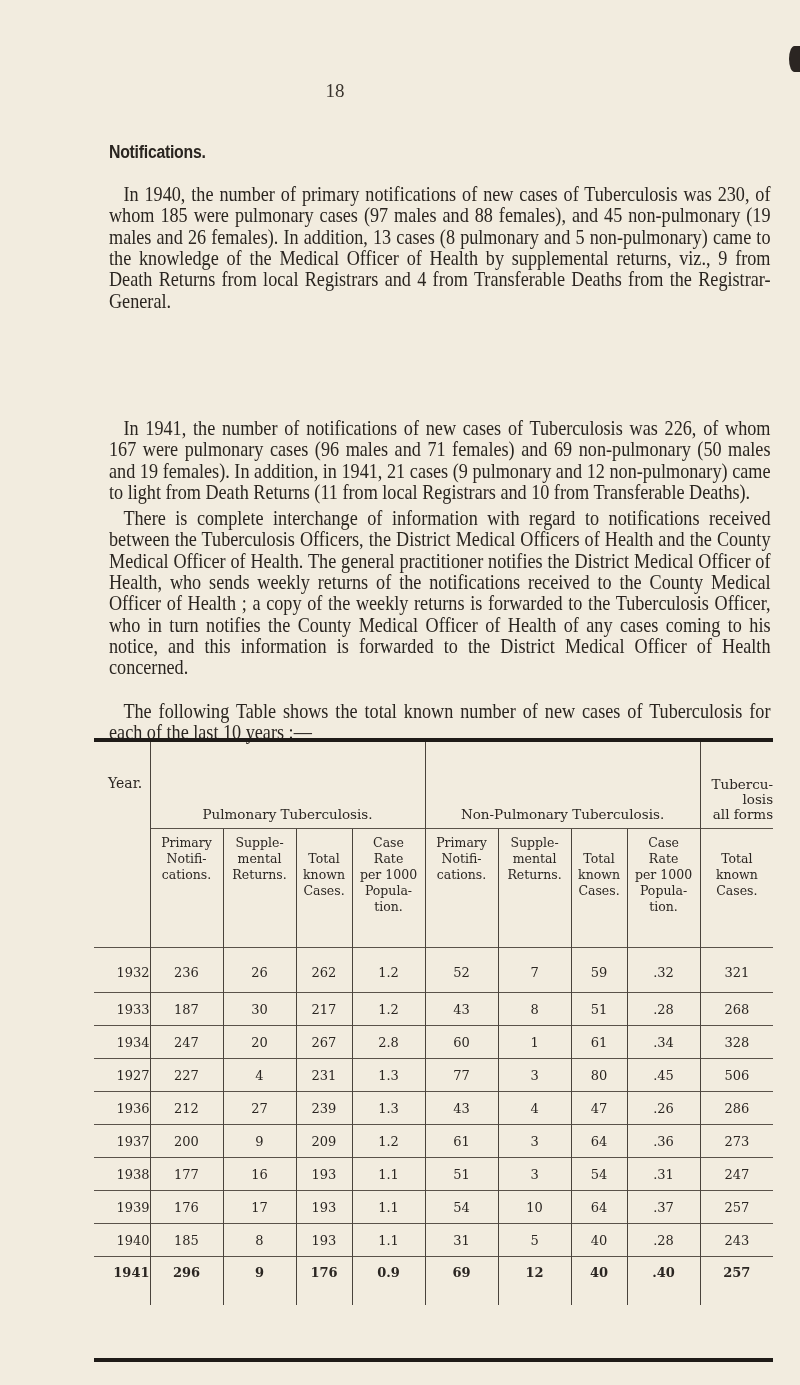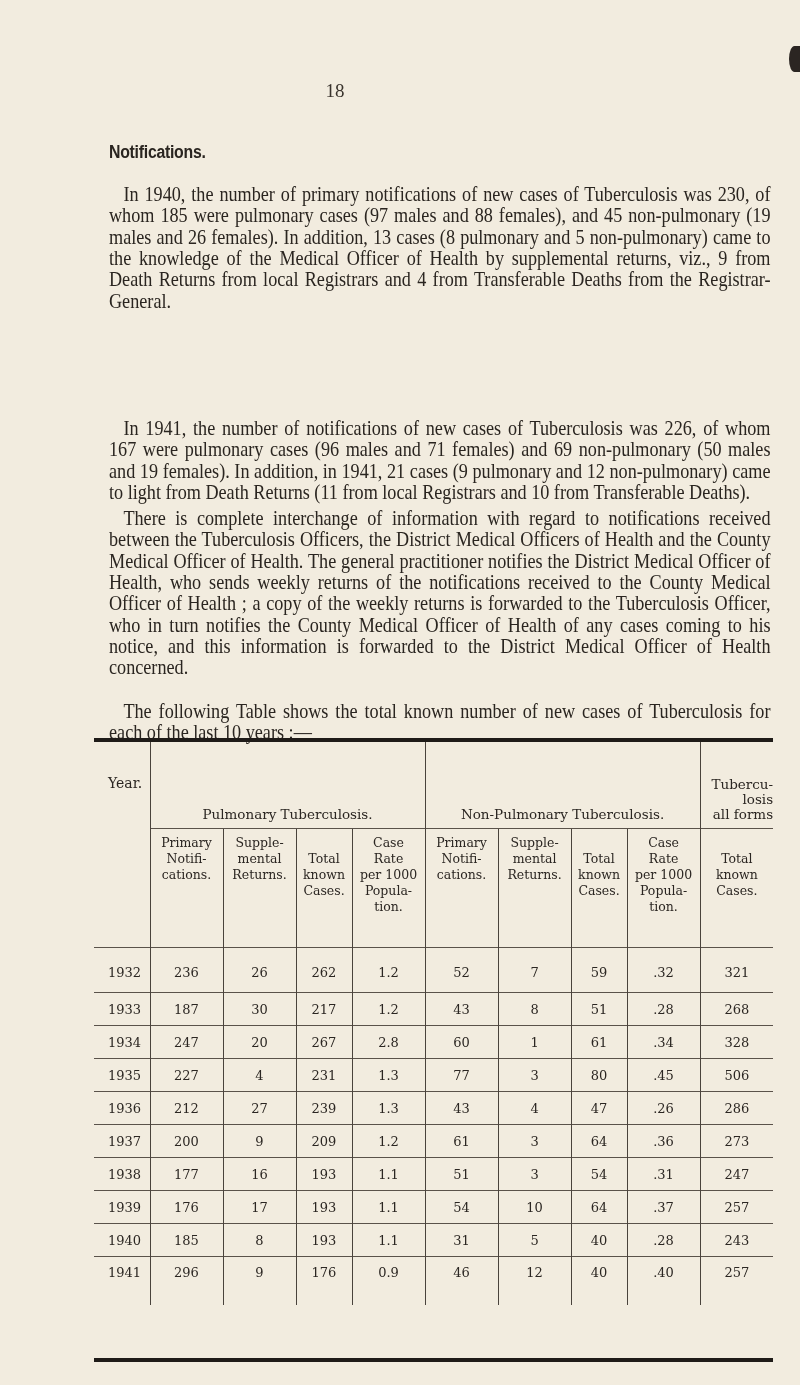--- a/index.html
+++ b/index.html
@@ -49,22 +49,22 @@
       font-family: "DejaVu Serif", "Liberation Serif", serif;
       font-size: 12.5px; color: #2b2622;
     }
     .tb td, .tb th { padding: 0; text-align: center; font-weight: normal; vertical-align: middle; }
     .tb .vl { border-left: 1.2px solid #4a433c; }
     .tb th.group { height: 80px; vertical-align: bottom; padding-bottom: 6px; font-size: 13.5px; line-height: 15px; }
     .tb th.year-h { vertical-align: middle; font-size: 14px; }
     .tb tr.subhead th { height: 96px; vertical-align: top; padding-top: 6px; font-size: 12.5px; line-height: 16px; border-top: 1.2px solid #5a524a; }
     .tb tbody tr td { height: 32px; border-top: 1.2px solid #5a524a; font-size: 13px; }
     .tb tbody tr:first-child td { height: 40px; vertical-align: middle; padding-top: 4px; }
-    .tb tbody tr:last-child td { height: 40px; vertical-align: top; padding-top: 8px; }
-    .tb td.year { text-align: left; padding-left: 14px; }
+    .tb tbody tr:last-child td { height: 40px; vertical-align: top; padding-top: 8px; font-weight: bold; }
+    .tb td.year { text-align: right; padding-left: 14px; }
     .tb th.allforms { vertical-align: bottom; }
     .year-h-inner { display: block; margin-top: 33px; text-align: left; padding-left: 14px; }
   </style>
 </head>
 <body>
 
 <div class="blot"></div>
 <div class="page-number">18</div>
 
 <div class="section-heading">Notifications.</div>
@@ -165,21 +165,21 @@
           <td class="vl">20</td>
           <td class="vl">267</td>
           <td class="vl">2.8</td>
           <td class="vl">60</td>
           <td class="vl">1</td>
           <td class="vl">61</td>
           <td class="vl">.34</td>
           <td class="vl">328</td>
         </tr>
         <tr>
-          <td class="year">1935</td>
+          <td class="year">1927</td>
           <td class="vl">227</td>
           <td class="vl">4</td>
           <td class="vl">231</td>
           <td class="vl">1.3</td>
           <td class="vl">77</td>
           <td class="vl">3</td>
           <td class="vl">80</td>
           <td class="vl">.45</td>
           <td class="vl">506</td>
         </tr>
@@ -242,21 +242,21 @@
           <td class="vl">40</td>
           <td class="vl">.28</td>
           <td class="vl">243</td>
         </tr>
         <tr>
           <td class="year">1941</td>
           <td class="vl">296</td>
           <td class="vl">9</td>
           <td class="vl">176</td>
           <td class="vl">0.9</td>
-          <td class="vl">46</td>
+          <td class="vl">69</td>
           <td class="vl">12</td>
           <td class="vl">40</td>
           <td class="vl">.40</td>
           <td class="vl">257</td>
         </tr>
       </tbody>
   </table>
   <div class="rule-bottom"></div>
 </div>
 

